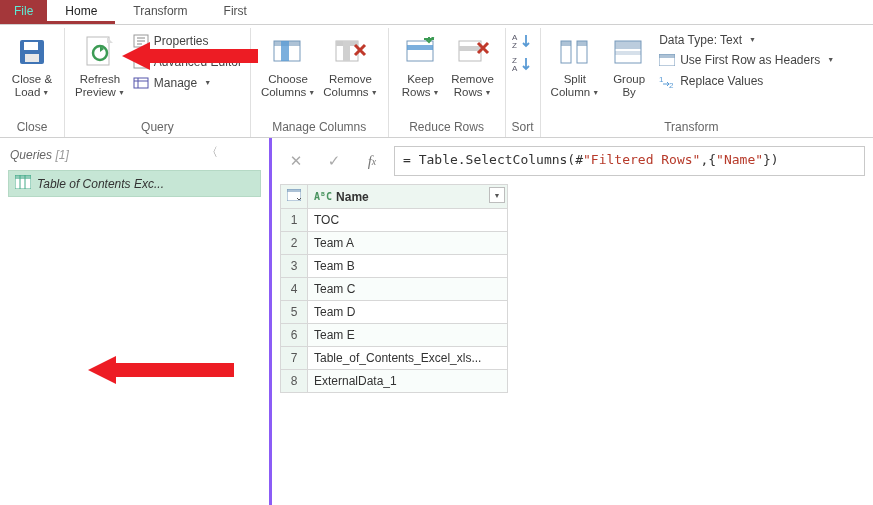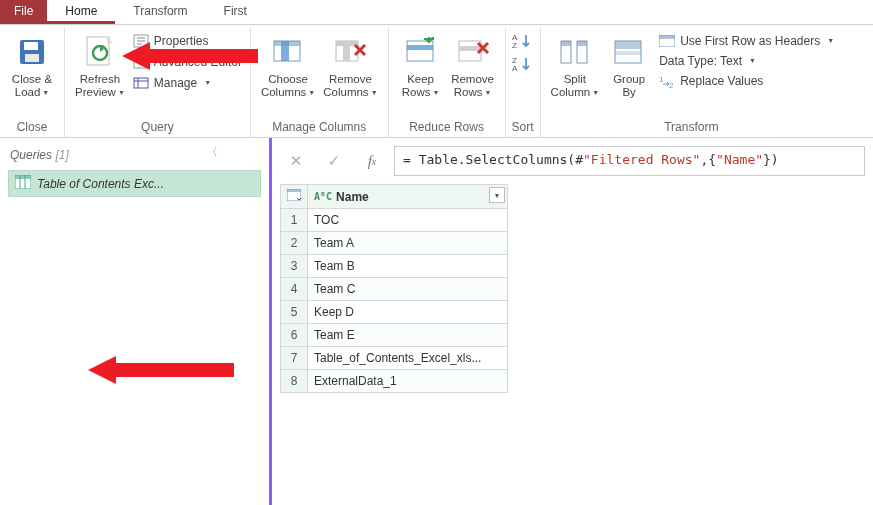--- a/index.html
+++ b/index.html
@@ -23,21 +23,21 @@
   .tab {
     padding: 0 18px;
     display: flex;
     align-items: center;
     color: #505050;
     cursor: pointer;
     border-bottom: 3px solid transparent;
   }
   .tab.file {
     background: #a4373a;
-    color: #ffffff;
+    color: #5eead4;
     padding: 0 14px;
   }
   .tab.active {
     border-bottom: 3px solid #a4373a;
     color: #222;
   }
   
   .ribbon {
     display: flex;
     border-bottom: 1px solid #d0d0d0;
@@ -400,31 +400,31 @@
           <svg width="34" height="30">
               <rect x="3" y="4" width="26" height="22" fill="#fff" stroke="#79b"></rect>
               <rect x="3" y="4" width="26" height="8" fill="#79b" opacity="0.5"></rect>
               <rect x="3" y="14" width="26" height="4" fill="#79b" opacity="0.3"></rect>
             </svg>
         </div>
         <div class="lbl"><span>Group</span><br><span>By</span></div>
       </div>
       <div class="smallitems" style="min-width:180px;">
         <div class="smallitem">
+          <span>Data Type: Text</span>
+            <span class="dd-caret">▼</span>
+        </div>
+        <div class="smallitem">
           <span class="mini-icon">
               <svg width="16" height="12">
                 <rect x="0" y="0" width="16" height="12" fill="#fff" stroke="#79b"></rect>
                 <rect x="0" y="0" width="16" height="4" fill="#79b" opacity="0.6"></rect>
               </svg>
             </span>
           <span>Use First Row as Headers</span>
-            <span class="dd-caret">▼</span>
-        </div>
-        <div class="smallitem">
-          <span>Data Type: Text</span>
             <span class="dd-caret">▼</span>
         </div>
         <div class="smallitem">
           <span class="mini-icon">
               <svg width="16" height="14">
                 <text x="0" y="8" font-size="8" fill="#5a9bd5">1</text>
                 <path d="M4 10 L10 10 M8 8 L10 10 L8 12" stroke="#5a9bd5" fill="none"></path>
                 <text x="10" y="14" font-size="8" fill="#5a9bd5">2</text>
               </svg>
             </span>
@@ -493,21 +493,21 @@
       <div class="grow">
           <div class="idxcell">3</div>
           <div class="valcell">Team B</div>
         </div>
       <div class="grow">
           <div class="idxcell">4</div>
           <div class="valcell">Team C</div>
         </div>
       <div class="grow">
           <div class="idxcell">5</div>
-          <div class="valcell">Keep D</div>
+          <div class="valcell">Team D</div>
         </div>
       <div class="grow">
           <div class="idxcell">6</div>
           <div class="valcell">Team E</div>
         </div>
       <div class="grow">
           <div class="idxcell">7</div>
           <div class="valcell">Table_of_Contents_Excel_xls...</div>
         </div>
       <div class="grow">

